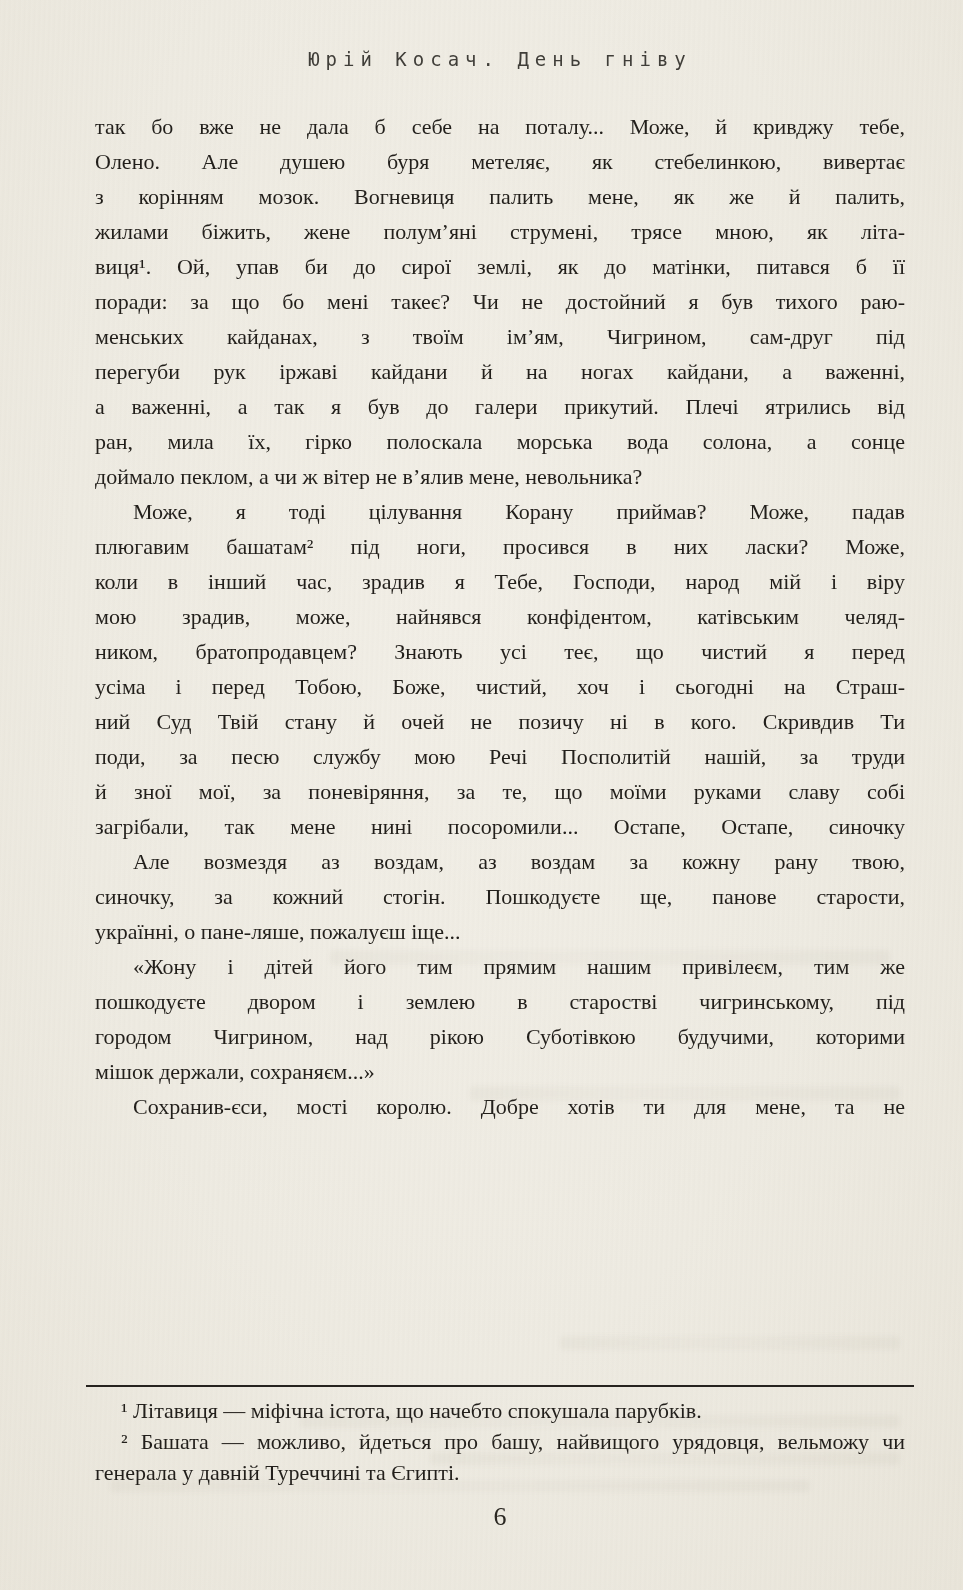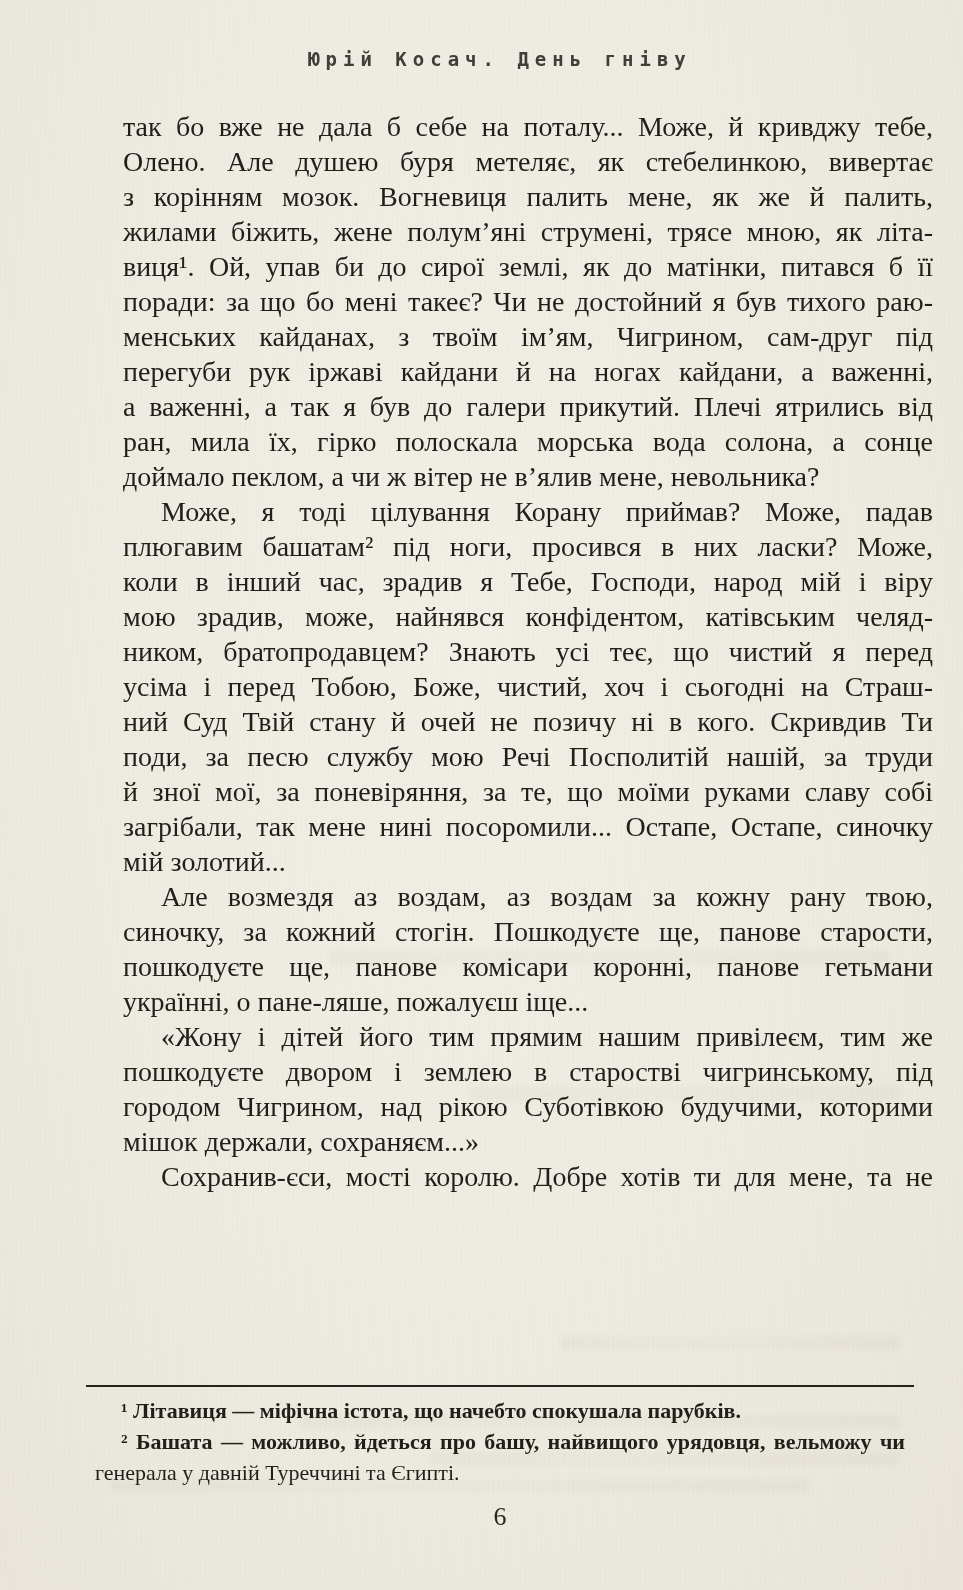--- a/index.html
+++ b/index.html
@@ -16,48 +16,46 @@
   }
   .running-header {
     position: absolute;
     left: 95px; top: 48px; width: 810px;
     text-align: center;
     font-family: "DejaVu Sans Mono", "Liberation Mono", monospace;
     font-size: 19px;
     letter-spacing: 6px;
     color: #403e39;
     white-space: nowrap;
-    font-weight: bold;
   }
   .body-text {
     position: absolute;
     left: 95px; top: 109px; width: 810px;
-    font-size: 28px;
+    font-size: 22px;
     line-height: 35px;
-    margin-left: 28px;
   }
   .line {
     text-align: justify;
     text-align-last: justify;
     white-space: normal;
   }
   .line.last { text-align-last: left; }
   .line.indent { text-indent: 38px; }
   .footnote-rule {
     position: absolute;
     left: 86px; top: 1385px; width: 828px; height: 2px;
     background: #26231f;
   }
   .footnotes {
     position: absolute;
     left: 95px; top: 1395px; width: 810px;
     font-size: 22px;
     line-height: 31px;
   }
-  .footnotes .line.indent { text-indent: 26px; font-weight: bold; }
+  .footnotes .line.indent { text-indent: 26px; }
   .page-number {
     position: absolute;
     left: 95px; top: 1502px; width: 810px;
     text-align: center;
     font-size: 26px;
     color: #2a2722;
   }
   .ghost {
     position: absolute;
     background: linear-gradient(90deg, rgba(125,118,98,0.10), rgba(125,118,98,0.05) 40%, rgba(125,118,98,0.10));
@@ -92,26 +90,24 @@
         <div class="line indent">Може, я тоді цілування Корану приймав? Може, падав</div>
         <div class="line">плюгавим башатам² під ноги, просився в них ласки? Може,</div>
         <div class="line">коли в інший час, зрадив я Тебе, Господи, народ мій і віру</div>
         <div class="line">мою зрадив, може, найнявся конфідентом, катівським челяд-</div>
         <div class="line">ником, братопродавцем? Знають усі теє, що чистий я перед</div>
         <div class="line">усіма і перед Тобою, Боже, чистий, хоч і сьогодні на Страш-</div>
         <div class="line">ний Суд Твій стану й очей не позичу ні в кого. Скривдив Ти</div>
         <div class="line">поди, за песю службу мою Речі Посполитій нашій, за труди</div>
         <div class="line">й зної мої, за поневіряння, за те, що моїми руками славу собі</div>
         <div class="line">загрібали, так мене нині посоромили... Остапе, Остапе, синочку</div>
-        <div class="line last">мій золотий...</div>
       </div>
       <div>
         <div class="line indent">Але возмездя аз воздам, аз воздам за кожну рану твою,</div>
         <div class="line">синочку, за кожний стогін. Пошкодуєте ще, панове старости,</div>
-        <div class="line">пошкодуєте ще, панове комісари коронні, панове гетьмани</div>
         <div class="line last">українні, о пане-ляше, пожалуєш іще...</div>
       </div>
       <div>
         <div class="line indent">«Жону і дітей його тим прямим нашим привілеєм, тим же</div>
         <div class="line">пошкодуєте двором і землею в старостві чигринському, під</div>
         <div class="line">городом Чигрином, над рікою Суботівкою будучими, которими</div>
         <div class="line last">мішок держали, сохраняєм...»</div>
       </div>
       <div>
         <div class="line indent">Сохранив-єси, мості королю. Добре хотів ти для мене, та не</div>

